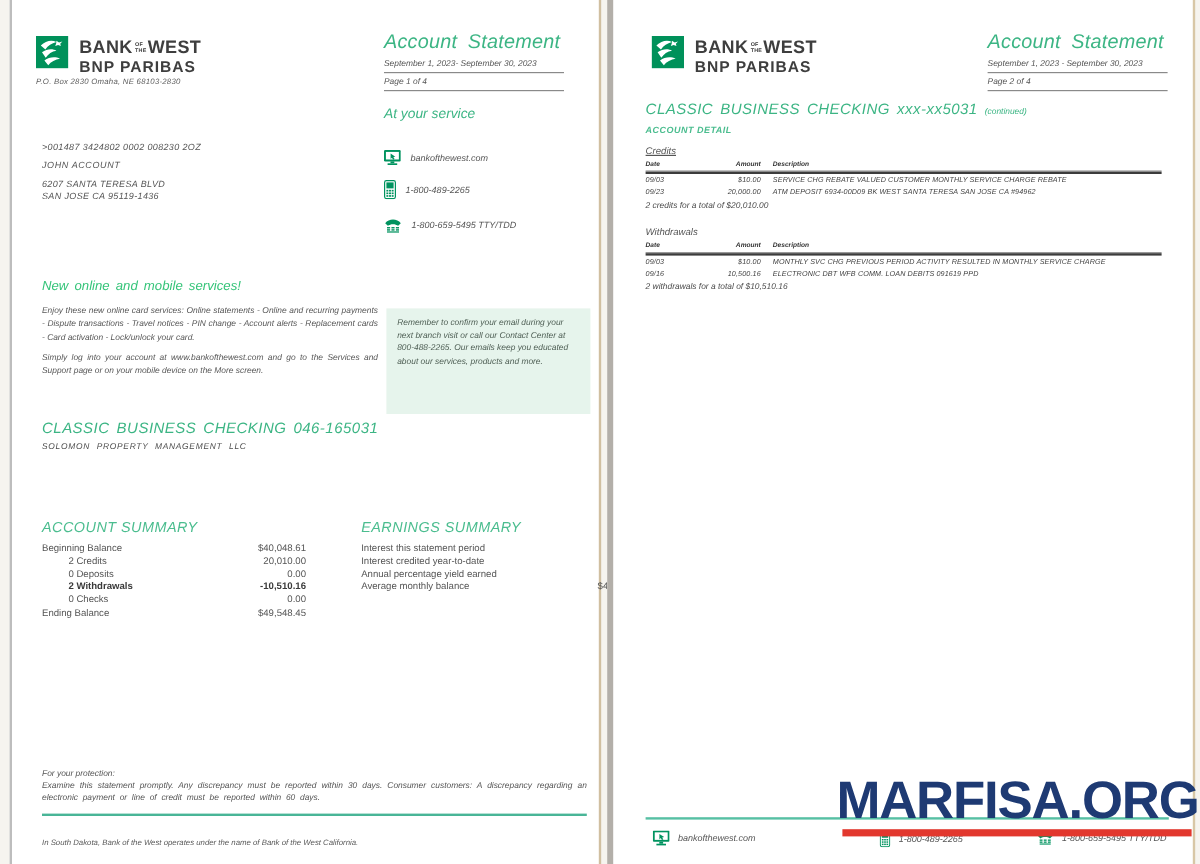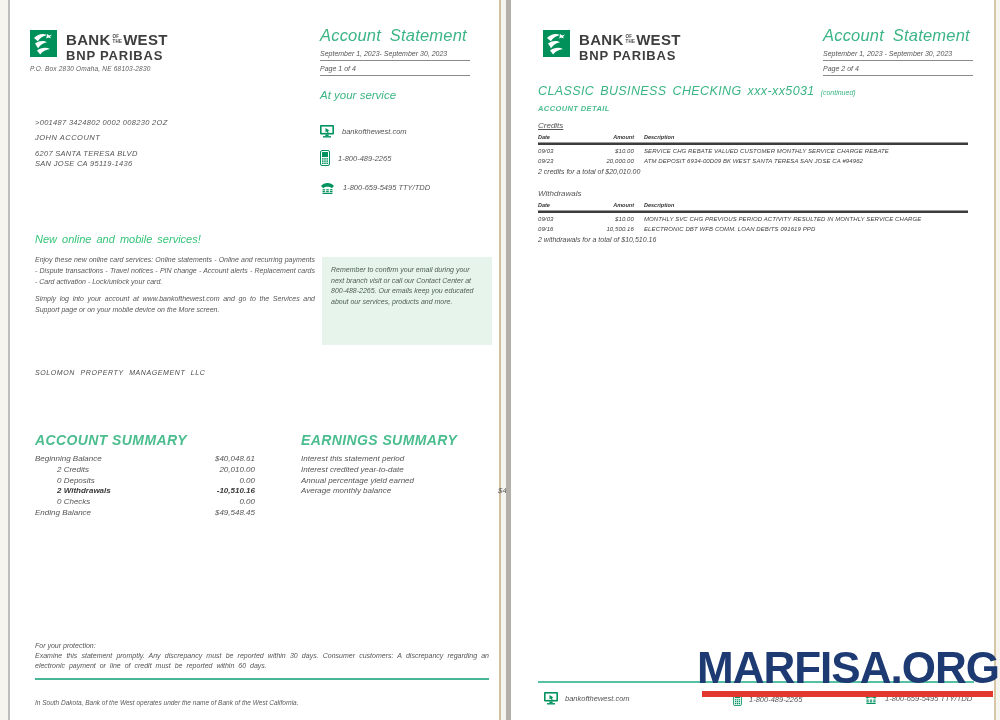--- a/index.html
+++ b/index.html
@@ -35,23 +35,23 @@
   .svc-row { position:absolute; display:flex; align-items:center; gap:8px; font-size:7.5px; font-style:italic; color:#555; }
 
   .promo-title { color:#35c479; font-style:italic; font-size:11px; word-spacing:2px; }
   .promo-body { font-size:7px; font-style:italic; color:#575757; line-height:11px; width:280px; text-align:justify; }
   .callout { background:#e6f4ec; width:170px; height:88px; padding:8px 9px; font-size:7px; font-style:italic; color:#4f5f55; line-height:10.5px; }
 
   .acct-heading { color:#3cb584; font-style:italic; font-size:12.5px; letter-spacing:.4px; word-spacing:2px; }
   .acct-heading .cont { font-size:7px; letter-spacing:0; }
   .acct-owner { font-size:7px; font-style:italic; color:#4c4c4c; letter-spacing:.6px; word-spacing:3px; }
 
-  .sum-title { color:#4bbd8f; font-style:italic; font-size:14px; letter-spacing:.4px; font-weight:bold; }
+  .sum-title { color:#4bbd8f; font-style:italic; font-size:12px; letter-spacing:.4px; font-weight:normal; }
   .sum-rows { margin-top:6px; }
-  .sum-row { display:flex; justify-content:space-between; font-size:8px; font-style:italic; color:#555; line-height:10.8px; }
+  .sum-row { display:flex; justify-content:space-between; font-size:8px; color:#555; line-height:10.8px; }
   .sum-row.bold { font-weight:bold; color:#3a3a3a; }
   .sum-label.indent { padding-left:22px; }
   .sum-value { text-align:right; }
 
   .detail-title { color:#4bbd8f; font-style:italic; font-size:7.5px; font-weight:bold; letter-spacing:.4px; }
   .tbl-section-label { font-size:8px; font-style:italic; color:#555; }
   .detail-table { width:430px; }
   .dt-head, .dt-row { display:grid; grid-template-columns:48px 48px 1fr; font-style:italic; }
   .dt-head { font-size:5.5px; font-weight:bold; color:#333; line-height:7px; }
   .dt-rule { height:3px; border-top:1px solid #9a9a9a; border-bottom:2px solid #3c3c3c; margin:1px 0 2px 0; }
@@ -158,20 +158,21 @@
       </g>
     </svg>
     <span>1-800-659-5495 TTY/TDD</span>
   </div>
 
   <div class="abs promo-title" style="left:25px; top:233px;">New online and mobile services!</div>
   <div class="abs promo-body" style="left:25px; top:254px;">Enjoy these new online card services: Online statements - Online and recurring payments - Dispute transactions - Travel notices - PIN change - Account alerts - Replacement cards - Card activation - Lock/unlock your card.</div>
   <div class="abs promo-body" style="left:25px; top:293px;">Simply log into your account at www.bankofthewest.com and go to the Services and Support page or on your mobile device on the More screen.</div>
   <div class="abs callout" style="left:312px; top:257px;">Remember to confirm your email during your next branch visit or call our Contact Center at 800-488-2265. Our emails keep you educated about our services, products and more.</div>
 
+  <div class="abs acct-heading" style="left:25px; top:350px;">CLASSIC BUSINESS CHECKING  046-165031</div>
   <div class="abs acct-owner" style="left:25px; top:369px;">SOLOMON  PROPERTY  MANAGEMENT  LLC</div>
 
   <div class="abs" style="left:25px; top:432px; width:220px;">
     <div class="sum-title">ACCOUNT SUMMARY</div>
     <div class="sum-rows">
 
         <div class="sum-row">
           <span class="sum-label">Beginning  Balance</span>
           <span class="sum-value">$40,048.61</span>
         </div>

